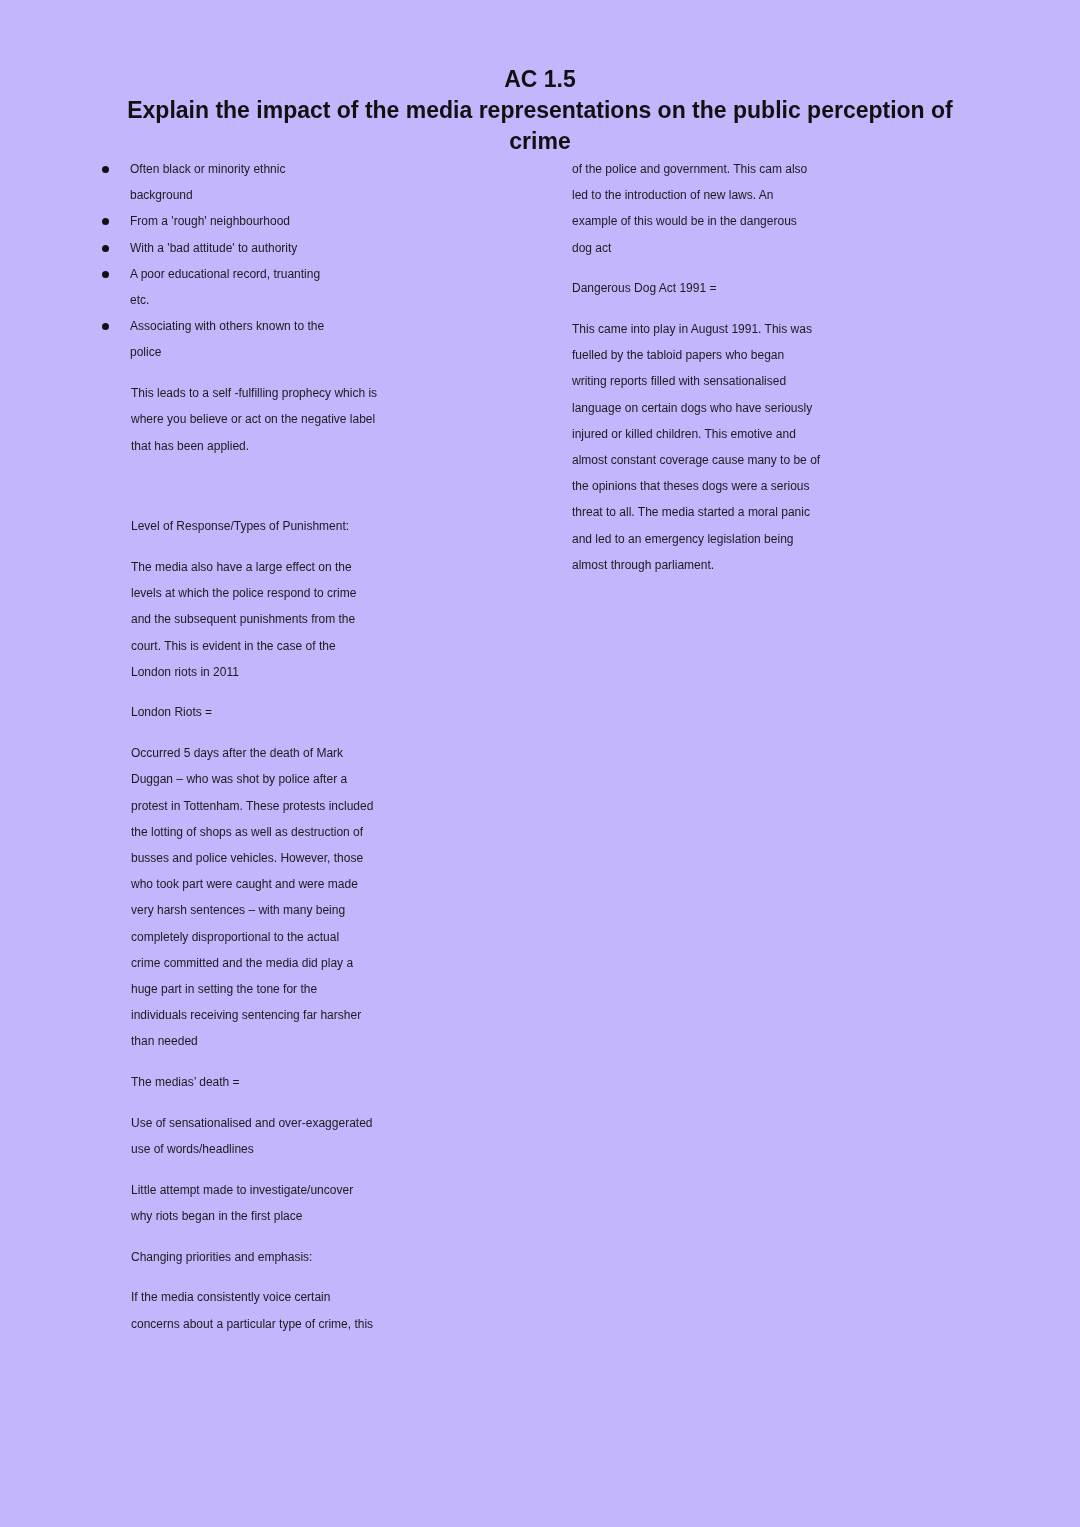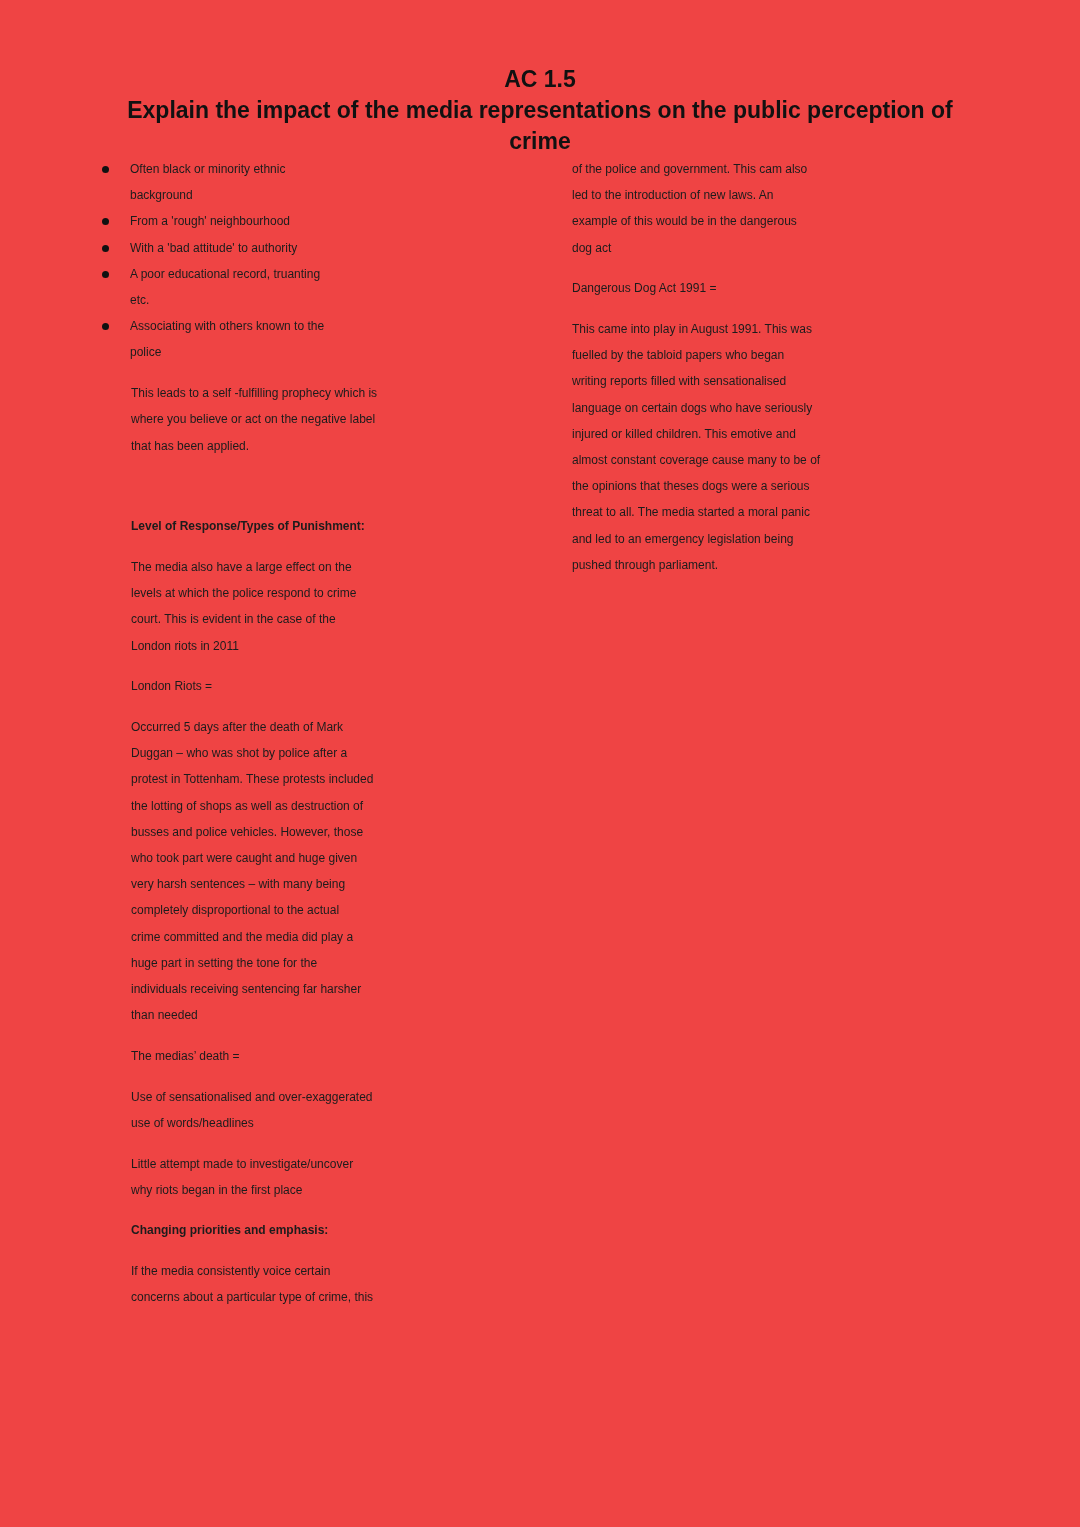--- a/index.html
+++ b/index.html
@@ -13,21 +13,21 @@
       position: relative;
       overflow: hidden;
       font-family: "Liberation Sans", "DejaVu Sans", sans-serif;
       color: #1a1a1a;
     }
     .page {
       position: absolute;
       left: 0; top: 0;
       width: 1080px;
       height: 1527px;
-      background: #ef4444;
+      background: #c4b5fd;
     }
     .title-block {
       position: absolute;
       left: 120px;
       top: 64px;
       width: 840px;
       text-align: center;
       font-weight: bold;
       font-size: 23px;
       line-height: 31px;
@@ -37,21 +37,21 @@
       position: absolute;
       top: 156px;
       font-size: 12px;
       line-height: 26.2px;
       color: #1c1c1c;
     }
     .col-left { left: 131px; width: 390px; }
     .col-right { left: 572px; width: 390px; }
     .line { display: block; white-space: nowrap; }
     .para { margin: 0 0 14.5px 0; }
-    .bold { font-weight: bold; }
+    .bold { font-weight: normal; }
     ul.bullets {
       list-style: none;
       margin: 0 0 14.5px 0;
       padding: 0;
     }
     ul.bullets li {
       position: relative;
       padding-left: 65px;
       margin-left: -65px;
       margin-left: 0;
@@ -120,35 +120,36 @@
 
     <div class="spacer-big"></div>
 
     <p class="para bold">
       <span class="line">Level of Response/Types of Punishment:</span>
     </p>
 
     <p class="para">
       <span class="line">The media also have a large effect on the</span>
       <span class="line">levels at which the police respond to crime</span>
+      <span class="line">and the subsequent punishments from the</span>
       <span class="line">court. This is evident in the case of the</span>
       <span class="line">London riots in 2011</span>
     </p>
 
     <p class="para">
       <span class="line">London Riots =</span>
     </p>
 
     <p class="para">
       <span class="line">Occurred 5 days after the death of Mark</span>
       <span class="line">Duggan – who was shot by police after a</span>
       <span class="line">protest in Tottenham. These protests included</span>
       <span class="line">the lotting of shops as well as destruction of</span>
       <span class="line">busses and police vehicles. However, those</span>
-      <span class="line">who took part were caught and huge given</span>
+      <span class="line">who took part were caught and were made</span>
       <span class="line">very harsh sentences – with many being</span>
       <span class="line">completely disproportional to the actual</span>
       <span class="line">crime committed and the media did play a</span>
       <span class="line">huge part in setting the tone for the</span>
       <span class="line">individuals receiving sentencing far harsher</span>
       <span class="line">than needed</span>
     </p>
 
     <p class="para">
       <span class="line">The medias’ death =</span>
@@ -189,17 +190,17 @@
     <p class="para">
       <span class="line">This came into play in August 1991. This was</span>
       <span class="line">fuelled by the tabloid papers who began</span>
       <span class="line">writing reports filled with sensationalised</span>
       <span class="line">language on certain dogs who have seriously</span>
       <span class="line">injured or killed children. This emotive and</span>
       <span class="line">almost constant coverage cause many to be of</span>
       <span class="line">the opinions that theses dogs were a serious</span>
       <span class="line">threat to all. The media started a moral panic</span>
       <span class="line">and led to an emergency legislation being</span>
-      <span class="line">pushed through parliament.</span>
+      <span class="line">almost through parliament.</span>
     </p>
   </div>
 
 </div>
 
 </body></html>

